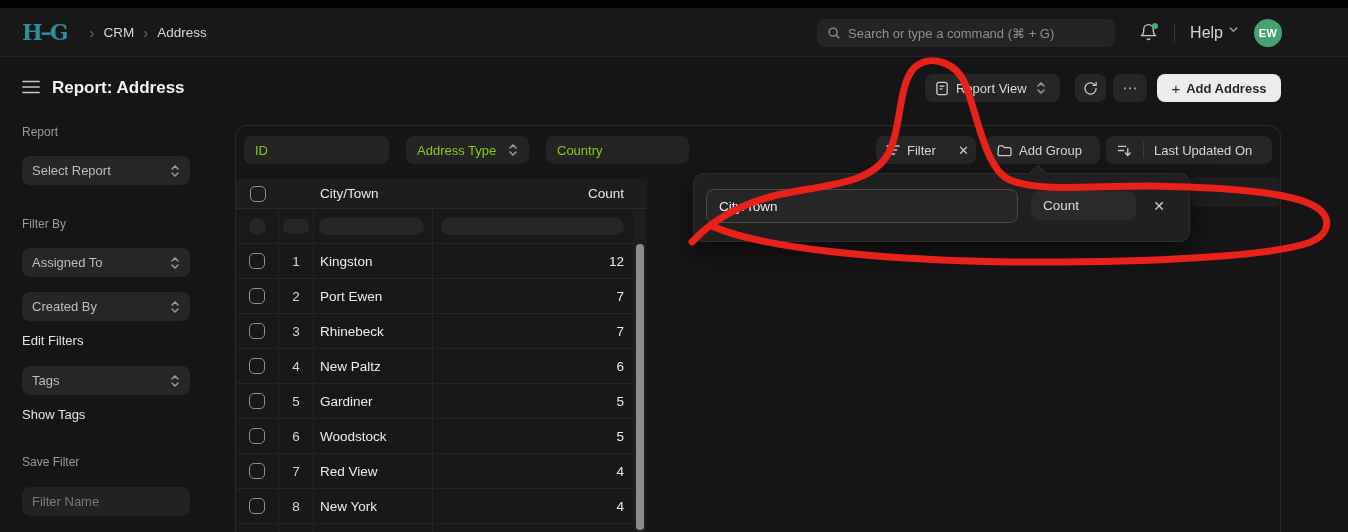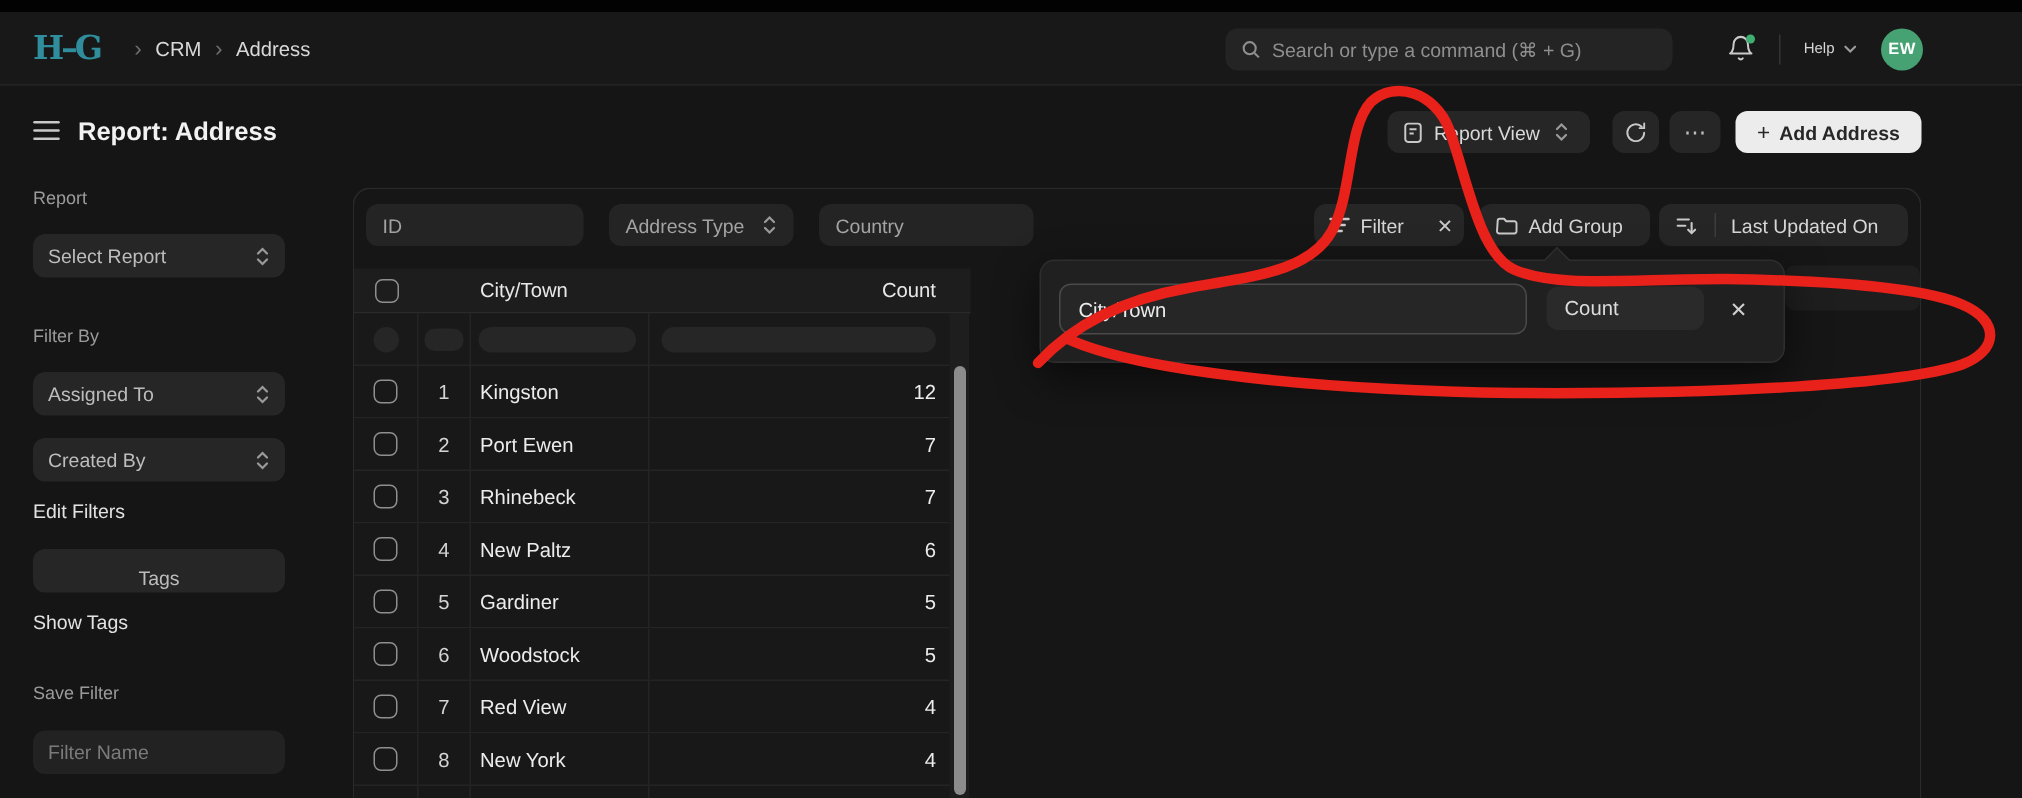--- a/index.html
+++ b/index.html
@@ -29,21 +29,21 @@
     background:#242424; border-radius:8px; display:flex; align-items:center;
     padding:0 10px; color:#8f8f8f; gap:7px; cursor:text;
   }
   .nav-right {
     position:absolute; right:66px; top:0; height:49px;
     display:flex; align-items:center; gap:15px;
   }
   .bell { position:relative; width:20px; height:20px; color:#c9c9c9; cursor:pointer; }
   .bell-dot { position:absolute; right:1px; top:0; width:6px; height:6px; border-radius:50%; background:#3fae72; }
   .nav-div { width:1px; height:20px; background:#343434; }
-  .help { display:flex; align-items:flex-start; gap:5px; color:#d6d6d6; font-size:10px; cursor:pointer; }
+  .help { display:flex; align-items:flex-start; gap:5px; color:#d6d6d6; font-size:16px; cursor:pointer; }
   .avatar {
     width:28px; height:28px; border-radius:50%; background:#46a173;
     display:flex; align-items:center; justify-content:center;
     color:#fff; font-size:11px; font-weight:700; letter-spacing:.3px; cursor:pointer;
   }
 
   
   .hamburger { position:absolute; left:22px; top:80px; width:18px; height:14px; color:#c9c9c9; cursor:pointer; }
   .page-title { position:absolute; left:52px; top:78px; font-size:17px; font-weight:700; color:#f2f2f2; }
 
@@ -68,21 +68,21 @@
   .side-input { background:#222222; color:#7b7b7b; cursor:text; }
 
   
   .panel {
     position:absolute; left:235px; top:125px; width:1046px; height:407px;
     background:#161616; border:1px solid #2a2a2a; border-bottom:none;
     border-radius:12px 12px 0 0;
   }
   .ctl {
     position:absolute; top:10px; height:28px; background:#242424; border-radius:8px;
-    display:flex; align-items:center; padding:4px 11px; color:#a3a3a3; font-size:13px; cursor:text;
+    display:flex; align-items:center; padding:4px 11px; color:#84cc16; font-size:13px; cursor:text;
   }
   .ctl-btn { background:#262626; color:#d6d6d6; cursor:pointer; padding:0; }
   .seg { display:flex; align-items:center; height:100%; padding:0 10px; }
   .seg-div { width:1px; height:16px; background:#3c3c3c; }
 
   
   .thead {
     position:absolute; left:0; top:53px; width:411px; height:30px;
     background:#1d1d1d; border-bottom:1px solid #2a2a2a;
     display:flex; align-items:center; font-size:13.5px; color:#e8e8e8;
@@ -244,21 +244,21 @@
 </div>
 <div class="side-ctl" style="top:292px;">
   <span class="grow">Created By</span>
   <svg width="10" height="14" viewBox="0 0 10 14" fill="none" stroke="#9a9a9a" stroke-width="1.5" stroke-linecap="round">
       <path d="M2 5 L5 2 L8 5"></path>
       <path d="M2 9 L5 12 L8 9"></path>
     </svg>
 </div>
 <span class="side-link" style="top:333px;">Edit Filters</span>
 
-<div class="side-ctl" style="top:366px;flex-direction:column;">
+<div class="side-ctl" style="top:366px;">
   <span class="grow">Tags</span>
   <svg width="10" height="14" viewBox="0 0 10 14" fill="none" stroke="#9a9a9a" stroke-width="1.5" stroke-linecap="round">
       <path d="M2 5 L5 2 L8 5"></path>
       <path d="M2 9 L5 12 L8 9"></path>
     </svg>
 </div>
 <span class="side-link" style="top:407px;">Show Tags</span>
 
 <span class="side-label" style="top:455px;">Save Filter</span>
 <div class="side-ctl side-input" style="top:487px;">

